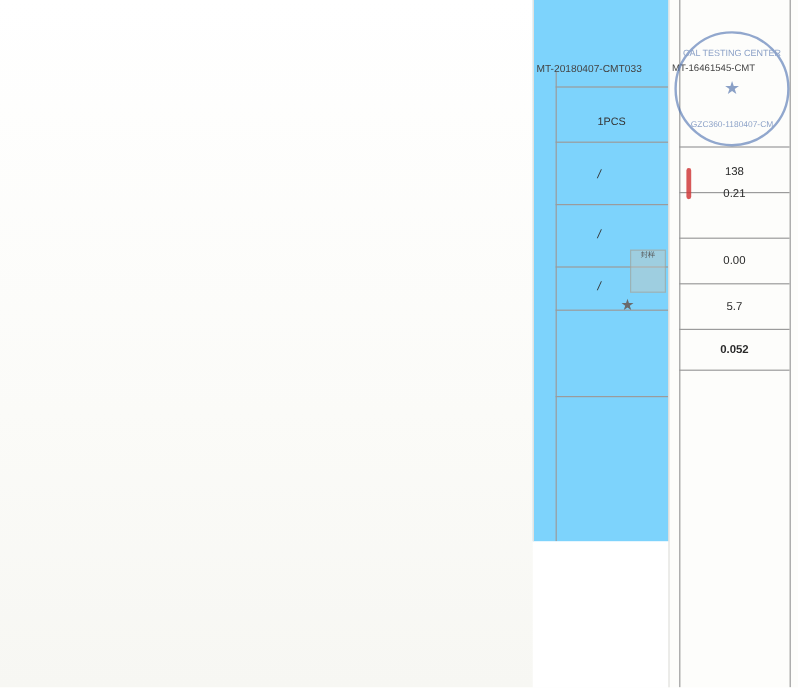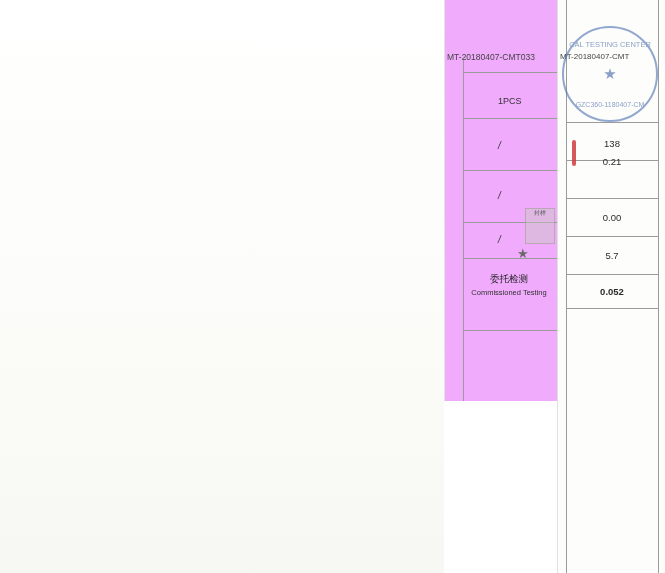--- a/index.html
+++ b/index.html
@@ -122,22 +122,22 @@
 
   
   .footer{
     position:absolute;left:0;top:533px;width:444px;text-align:center;
     font-family:"Liberation Serif", serif;
     font-size:16.5px;font-weight:bold;color:#141414;letter-spacing:1.5px;
   }
 
   
   .mid{
-    position:absolute;left:444px;top:0;width:113px;height:401px;
-    background:#f0abfc;border-left:1px solid #e3e3e0;
+    position:absolute;left:444px;top:0;width:113px;height:451px;
+    background:#7dd3fc;border-left:1px solid #e3e3e0;
     overflow:hidden;
   }
   .mid .hdrno{
     position:absolute;left:2px;top:52px;font-size:8.5px;color:#444;white-space:nowrap;
   }
   .mid .vline{position:absolute;top:0;bottom:0;width:1px;background:#9b9b9b;}
   .mid .hline{position:absolute;left:0;right:0;height:1px;background:#9b9b9b;}
   .mid .cell{
     position:absolute;font-size:9px;color:#333;text-align:left;margin-left:35px;
   }
@@ -282,31 +282,27 @@
     <div class="hline" style="top:522px;left:18px;"></div>
 
     <div class="cell" style="left:18px;right:0;top:96px;">1PCS</div>
     <div class="cell slash" style="left:18px;right:0;top:140px;">/</div>
     <div class="cell slash" style="left:18px;right:0;top:190px;">/</div>
     <div class="cell slash" style="left:18px;right:0;top:234px;">/</div>
 
     <div class="tape">封样</div>
     <div class="star2">★</div>
 
-    <div class="entrust">
-      <span>委托检测</span><br>
-      <span class="en">Commissioned Testing</span>
-    </div>
 
 
     <div class="sig">周 振</div>
   </div>
 
   <div class="right">
-    <div class="hdrno">MT-20180407-CMT</div>
+    <div class="hdrno">MT-16461545-CMT</div>
 
     <div class="vline" style="left:8px;top:0;bottom:0;"></div>
     <div class="vline" style="left:100px;top:0;bottom:0;"></div>
 
     <div class="hline" style="top:122px;left:8px;right:8px;"></div>
     <div class="hline" style="top:160px;left:8px;right:8px;"></div>
     <div class="hline" style="top:198px;left:8px;right:8px;"></div>
     <div class="hline" style="top:236px;left:8px;right:8px;"></div>
     <div class="hline" style="top:274px;left:8px;right:8px;"></div>
     <div class="hline" style="top:308px;left:8px;right:8px;"></div>

